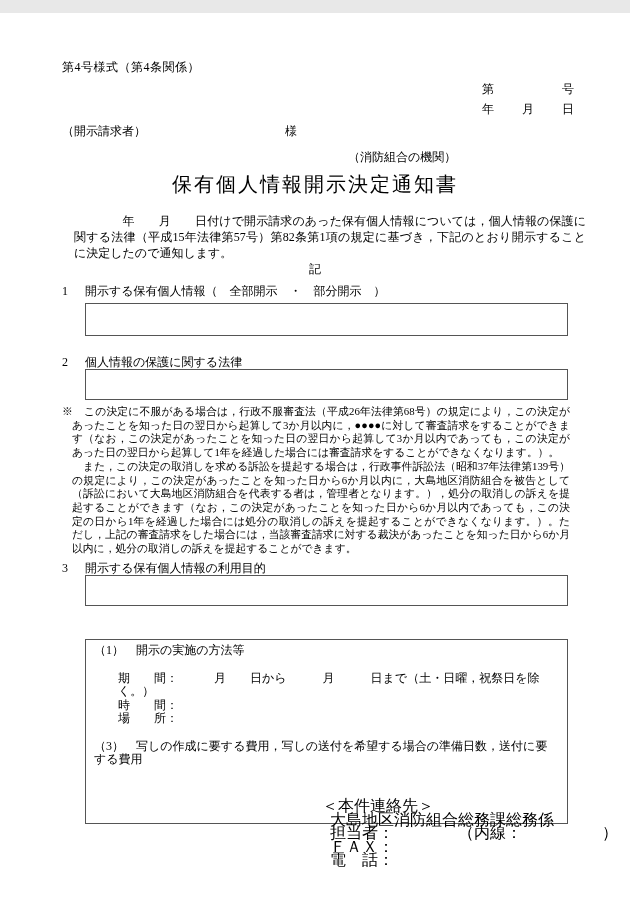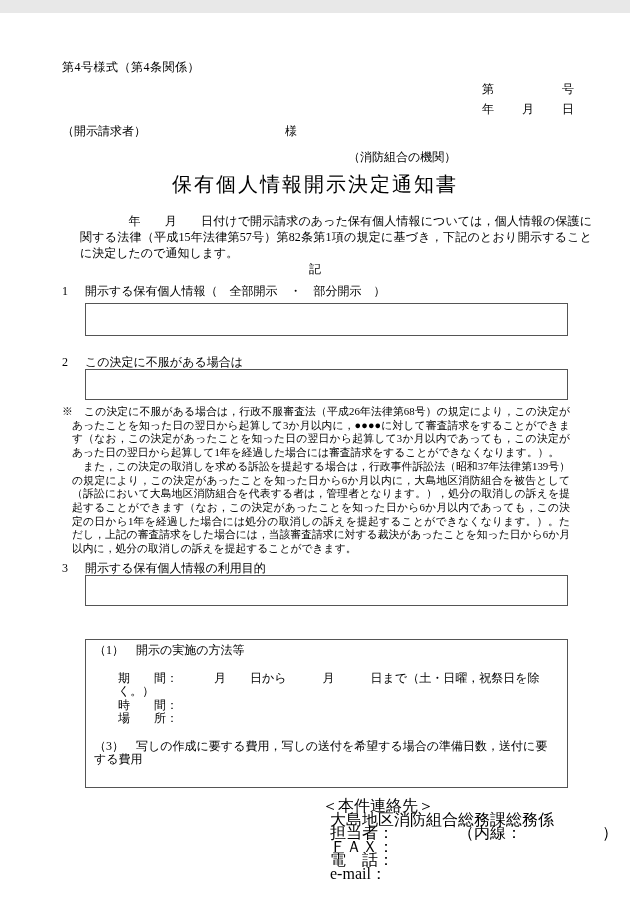--- a/index.html
+++ b/index.html
@@ -22,21 +22,21 @@
   .date-day   { left:562px; top:88px; }
   .addressee-label { left:62px; top:110px; }
   .addressee-honorific { left:285px; top:110px; }
   .agency-label { left:348px; top:136px; }
   .doc-title {
     left:0; top:158px; width:630px;
     text-align:center;
     font-size:20px; letter-spacing:2px;
   }
   .body-paragraph {
-    left:80px; top:200px; width:512px;
+    left:74px; top:200px; width:512px;
     line-height:16px;
     text-align:justify;
   }
   .record-marker { left:0; top:248px; width:630px; text-align:center; }
 
   .sec-label { left:62px; white-space:nowrap; }
   .sec-label .no { display:inline-block; width:23px; }
   .sec1-label { top:270px; }
   .sec2-label { top:341px; }
   .sec3-label { top:547px; }
@@ -44,21 +44,21 @@
 
   .field-box {
     left:85px; width:483px;
     border:1px solid #555555;
     background:#ffffff;
     box-sizing:border-box;
   }
   .box1 { top:290px; height:33px; }
   .box2 { top:356px; height:31px; }
   .box3 { top:562px; height:31px; }
-  .box4 { top:626px; height:149px; padding:4px 8px; font-size:12px; line-height:13.5px; }
+  .box4 { top:626px; height:185px; padding:4px 8px; font-size:12px; line-height:13.5px; }
 
   .note {
     left:62px; top:392px; width:508px;
     font-size:10.8px; line-height:13.7px;
     text-align:justify;
   }
   .note p { margin:0; padding-left:10px; }
   .note .note-p1 { text-indent:-10px; }
   .note .note-p2 { text-indent:11px; }
 
@@ -97,21 +97,21 @@
   <div class="abs body-paragraph">　　　　年　　月　　日付けで開示請求のあった保有個人情報については，個人情報の保護に関する法律（平成15年法律第57号）第82条第1項の規定に基づき，下記のとおり開示することに決定したので通知します。</div>
 
   <div class="abs record-marker">記</div>
 
   <div class="abs sec-label sec1-label">
     <span class="no">1</span><span>開示する保有個人情報（　全部開示　・　部分開示　）</span>
   </div>
   <div class="abs field-box box1"></div>
 
   <div class="abs sec-label sec2-label">
-    <span class="no">2</span><span>この決定に不服がある場合は</span>
+    <span class="no">2</span><span>個人情報の保護に関する法律</span>
   </div>
   <div class="abs field-box box2"></div>
 
   <div class="abs note">
     <p class="note-p1">※　この決定に不服がある場合は，行政不服審査法（平成26年法律第68号）の規定により，この決定があったことを知った日の翌日から起算して3か月以内に，●●●●に対して審査請求をすることができます（なお，この決定があったことを知った日の翌日から起算して3か月以内であっても，この決定があった日の翌日から起算して1年を経過した場合には審査請求をすることができなくなります。）。</p>
     <p class="note-p2">また，この決定の取消しを求める訴訟を提起する場合は，行政事件訴訟法（昭和37年法律第139号）の規定により，この決定があったことを知った日から6か月以内に，大島地区消防組合を被告として（訴訟において大島地区消防組合を代表する者は，管理者となります。），処分の取消しの訴えを提起することができます（なお，この決定があったことを知った日から6か月以内であっても，この決定の日から1年を経過した場合には処分の取消しの訴えを提起することができなくなります。）。ただし，上記の審査請求をした場合には，当該審査請求に対する裁決があったことを知った日から6か月以内に，処分の取消しの訴えを提起することができます。</p>
   </div>
 
   <div class="abs sec-label sec3-label">
     <span class="no">3</span><span>開示する保有個人情報の利用目的</span>
@@ -125,16 +125,15 @@
     <div class="b4-sub">場　　所：</div>
     <div class="b4-item3">（3）　写しの作成に要する費用，写しの送付を希望する場合の準備日数，送付に要する費用</div>
   </div>
 
   <div class="abs contact">
     <div>＜本件連絡先＞</div>
     <div class="ind">大島地区消防組合総務課総務係</div>
     <div class="ind">担当者：　　　　（内線：　　　　　）</div>
     <div class="ind">ＦＡＸ：</div>
     <div class="ind">電　話：</div>
-    <div class="ind">e-mail：</div>
   </div>
 
 </div>
 
 </body></html>

